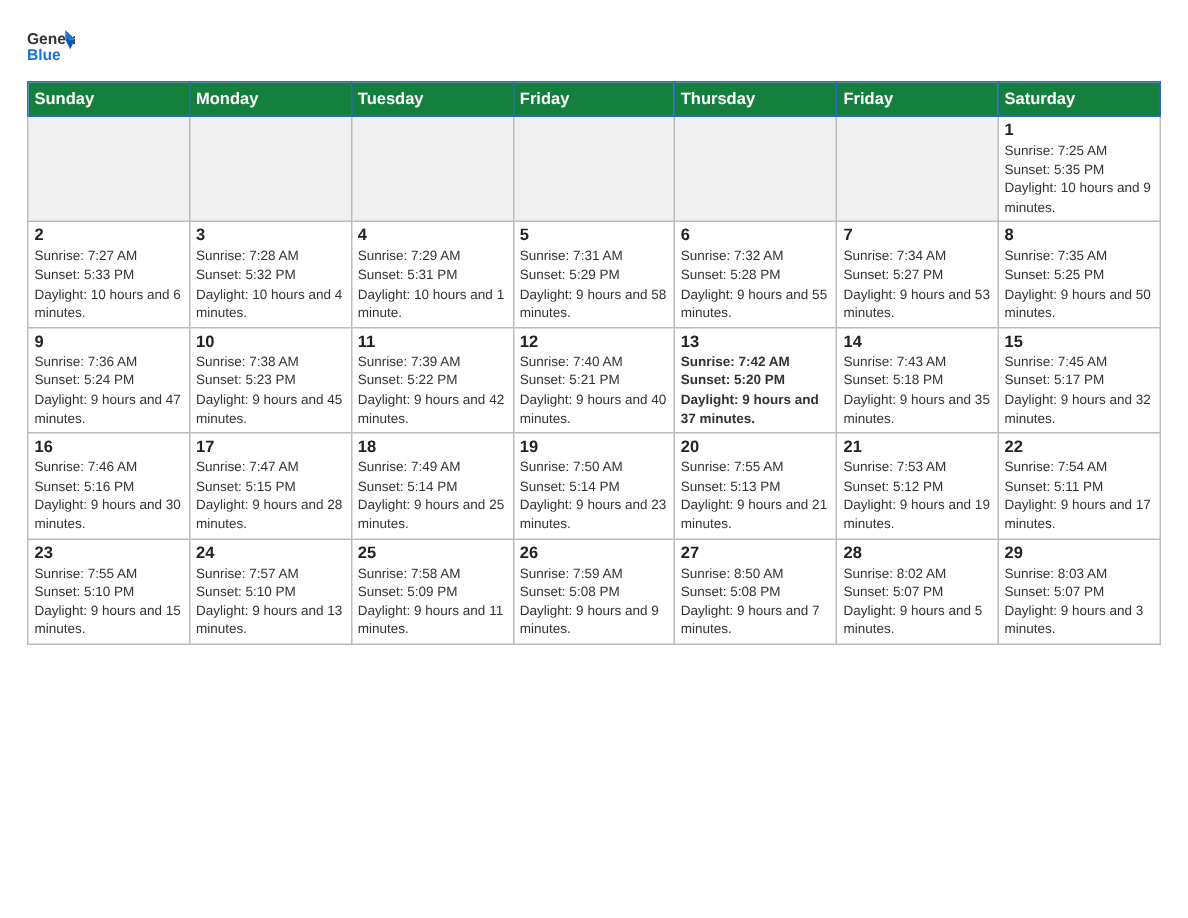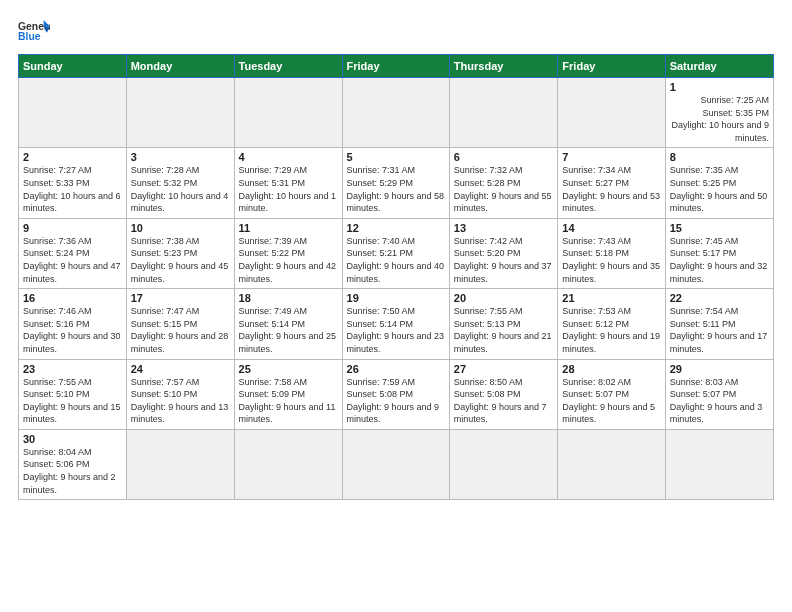--- a/index.html
+++ b/index.html
@@ -123,21 +123,21 @@
     <tbody id="calendar-body">
     <tr>
           <td class="empty-cell"></td>
           <td class="empty-cell"></td>
           <td class="empty-cell"></td>
           <td class="empty-cell"></td>
           <td class="empty-cell"></td>
           <td class="empty-cell"></td>
           <td>
             <span class="day-num">1</span>
-            <div class="day-info" style="white-space: pre-line; text-align: right;">Sunrise: 7:25 AM
+            <div class="day-info" style="white-space: pre-line;">Sunrise: 7:25 AM
 Sunset: 5:35 PM
 Daylight: 10 hours and 9 minutes.</div>
           </td>
         </tr>
         <tr>
           <td>
             <span class="day-num">2</span>
             <div class="day-info" style="white-space: pre-line;">Sunrise: 7:27 AM
 Sunset: 5:33 PM
 Daylight: 10 hours and 6 minutes.</div>
@@ -199,21 +199,21 @@
 Daylight: 9 hours and 42 minutes.</div>
           </td>
           <td>
             <span class="day-num">12</span>
             <div class="day-info" style="white-space: pre-line;">Sunrise: 7:40 AM
 Sunset: 5:21 PM
 Daylight: 9 hours and 40 minutes.</div>
           </td>
           <td>
             <span class="day-num">13</span>
-            <div class="day-info" style="white-space: pre-line;">Sunrise: 7:42 AM
+            <div class="day-info" style="white-space: pre-line; font-weight: bold;">Sunrise: 7:42 AM
 Sunset: 5:20 PM
 Daylight: 9 hours and 37 minutes.</div>
           </td>
           <td>
             <span class="day-num">14</span>
             <div class="day-info" style="white-space: pre-line;">Sunrise: 7:43 AM
 Sunset: 5:18 PM
 Daylight: 9 hours and 35 minutes.</div>
           </td>
           <td>
@@ -303,30 +303,16 @@
             <div class="day-info" style="white-space: pre-line;">Sunrise: 8:02 AM
 Sunset: 5:07 PM
 Daylight: 9 hours and 5 minutes.</div>
           </td>
           <td>
             <span class="day-num">29</span>
             <div class="day-info" style="white-space: pre-line;">Sunrise: 8:03 AM
 Sunset: 5:07 PM
 Daylight: 9 hours and 3 minutes.</div>
           </td>
-        </tr>
-        <tr class="last-row">
-          <td>
-            <span class="day-num">30</span>
-            <div class="day-info" style="white-space: pre-line;">Sunrise: 8:04 AM
-Sunset: 5:06 PM
-Daylight: 9 hours and 2 minutes.</div>
-          </td>
-          <td class="empty-cell"></td>
-          <td class="empty-cell"></td>
-          <td class="empty-cell"></td>
-          <td class="empty-cell"></td>
-          <td class="empty-cell"></td>
-          <td class="empty-cell"></td>
         </tr>
       </tbody>
   </table>
 </div>
 
 </body></html>

